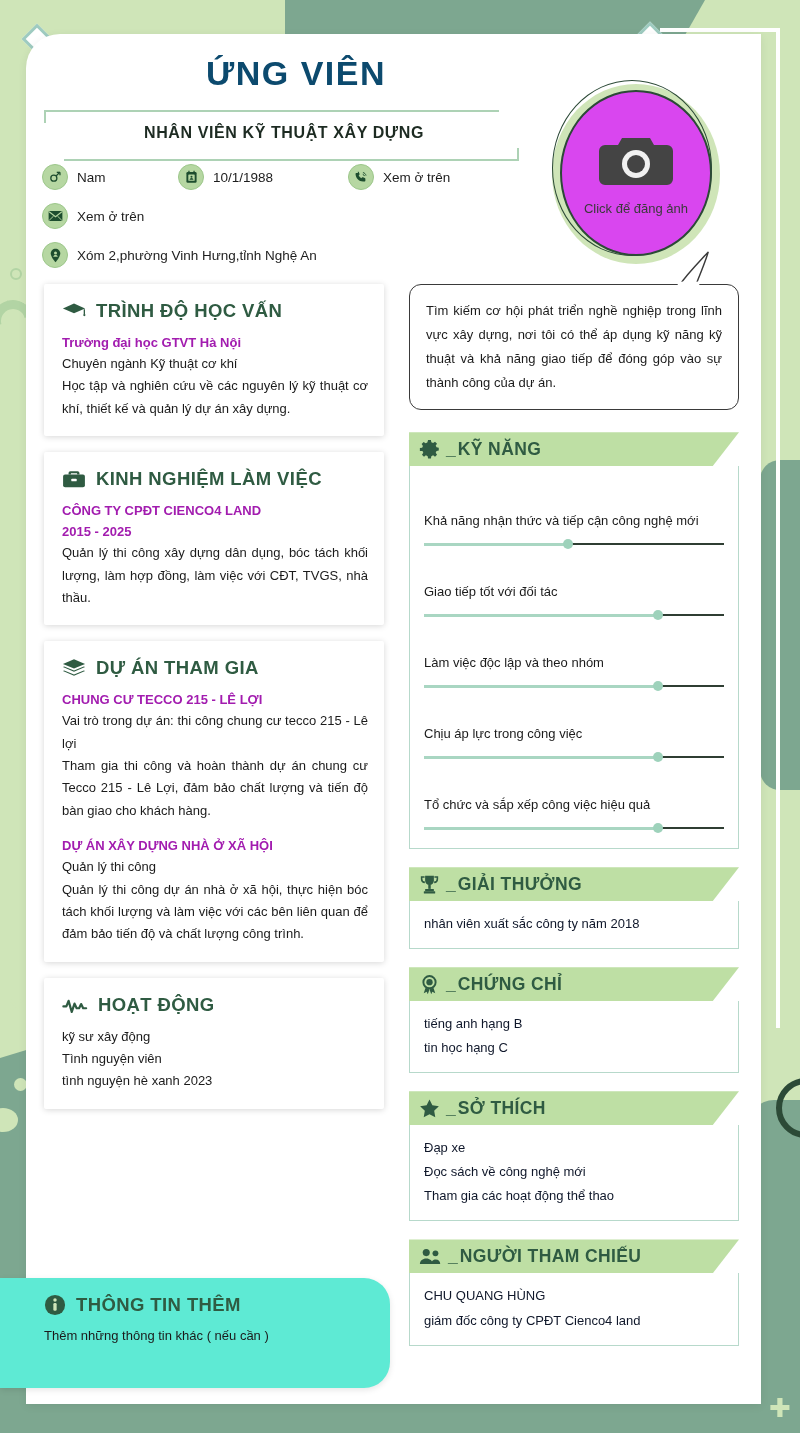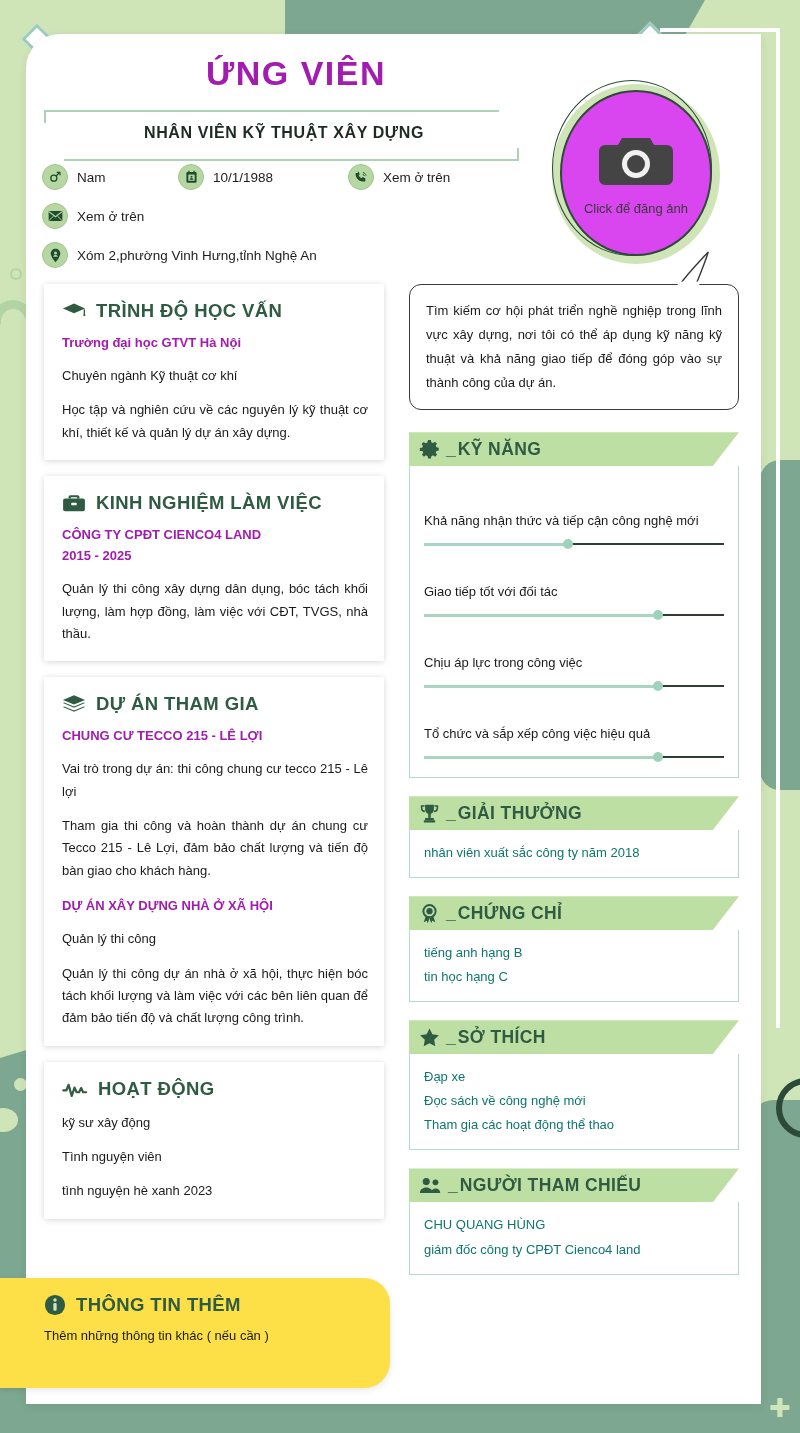--- a/index.html
+++ b/index.html
@@ -115,21 +115,21 @@
   }
 
   
   .header { position: relative; height: 250px; }
   .cv-title {
     position: absolute; left: 0; top: 20px;
     width: 540px;
     text-align: center;
     font-size: 34px; font-weight: bold;
     letter-spacing: 1.5px;
-    color: #a21caf;
+    color: #0c4a6e;
   }
   .subtitle-wrap {
     position: absolute; left: 18px; top: 76px; width: 480px; height: 60px;
   }
   .sub-line-top {
     position: absolute; left: 0; top: 0; width: 455px; height: 2px;
     background: #add2b5;
   }
   .sub-line-top::before {
     content: ""; position: absolute; left: 0; top: 0; width: 2px; height: 13px;
@@ -198,21 +198,21 @@
   .card-head {
     display: flex; align-items: center;
     margin-bottom: 10px;
   }
   .card-head .hicon { margin-right: 10px; display: flex; align-items: center; }
   .card-title {
     font-size: 18.5px; font-weight: bold; letter-spacing: 0.4px;
     color: #2f5b42;
   }
   .bold-line { font-size: 13px; font-weight: bold; color: #a21caf; line-height: 1.62; }
-  .norm-line { font-size: 13px; color: #1b1b1b; line-height: 1.72; margin-top: 12px; }
+  .norm-line { font-size: 13px; color: #1b1b1b; line-height: 1.72; }
   .just { text-align: justify; }
   .gap-block { margin-top: 13px; }
 
   
   .bubble {
     position: relative;
     border: 1.6px solid #3a3a3a;
     border-radius: 12px;
     padding: 14px 16px 14px 16px;
     background: #fff;
@@ -242,21 +242,21 @@
   }
   .ribbon-underscore {
     color: #2f5b42; font-size: 17.5px; font-weight: bold; margin: 0 2px;
   }
   .ribbon-body {
     border: 1px solid #b7d9cb;
     border-top: none;
     padding: 11px 14px 12px 14px;
     background: #fff;
   }
-  .ribbon-line { font-size: 13px; color: #0f766e; line-height: 1.85; }
+  .ribbon-line { font-size: 13px; color: #0f172a; line-height: 1.85; }
 
   
   .skill { margin-bottom: 14px; margin-top: 36px; }
   .skill:last-child { margin-bottom: 4px; }
   .skill-name { font-size: 13px; color: #1b1b1b; margin-bottom: 12px; }
   .bar-wrap { position: relative; height: 8px; }
   .bar-line {
     position: absolute; left: 0; top: 3px; width: 100%; height: 1.8px;
     background: #2f3e33;
   }
@@ -268,21 +268,21 @@
     position: absolute; top: -1px;
     width: 10px; height: 10px; border-radius: 50%;
     background: #9ed2bb;
     transform: translateX(-5px);
   }
 
   
   .extra {
     position: absolute; left: -26px; top: 1244px;
     width: 390px; height: 110px;
-    background: #fde047;
+    background: #5eead4;
     border-top-right-radius: 26px;
     border-bottom-right-radius: 26px;
     box-shadow: 0 2px 6px rgba(0,0,0,0.10);
     padding: 16px 0 0 44px;
   }
   .extra-head { display: flex; align-items: center; margin-bottom: 12px; }
   .extra-head .hicon { margin-right: 10px; display: flex; align-items: center; }
   .extra-title { font-size: 18.5px; font-weight: bold; letter-spacing: 0.4px; color: #2f5b42; }
   .extra-text { font-size: 13px; color: #1b1b1b; }
 </style>
@@ -516,20 +516,28 @@
 
             <div class="skill">
               <div class="skill-name">Giao tiếp tốt với đối tác</div>
               <div class="bar-wrap">
                 <div class="bar-line"></div>
                 <div class="bar-fill" style="width:78%"></div>
                 <div class="bar-knob" style="left:78%"></div>
               </div>
             </div>
 
+            <div class="skill">
+              <div class="skill-name">Làm việc độc lập và theo nhóm</div>
+              <div class="bar-wrap">
+                <div class="bar-line"></div>
+                <div class="bar-fill" style="width:78%"></div>
+                <div class="bar-knob" style="left:78%"></div>
+              </div>
+            </div>
 
             <div class="skill">
               <div class="skill-name">Chịu áp lực trong công việc</div>
               <div class="bar-wrap">
                 <div class="bar-line"></div>
                 <div class="bar-fill" style="width:78%"></div>
                 <div class="bar-knob" style="left:78%"></div>
               </div>
             </div>
 

